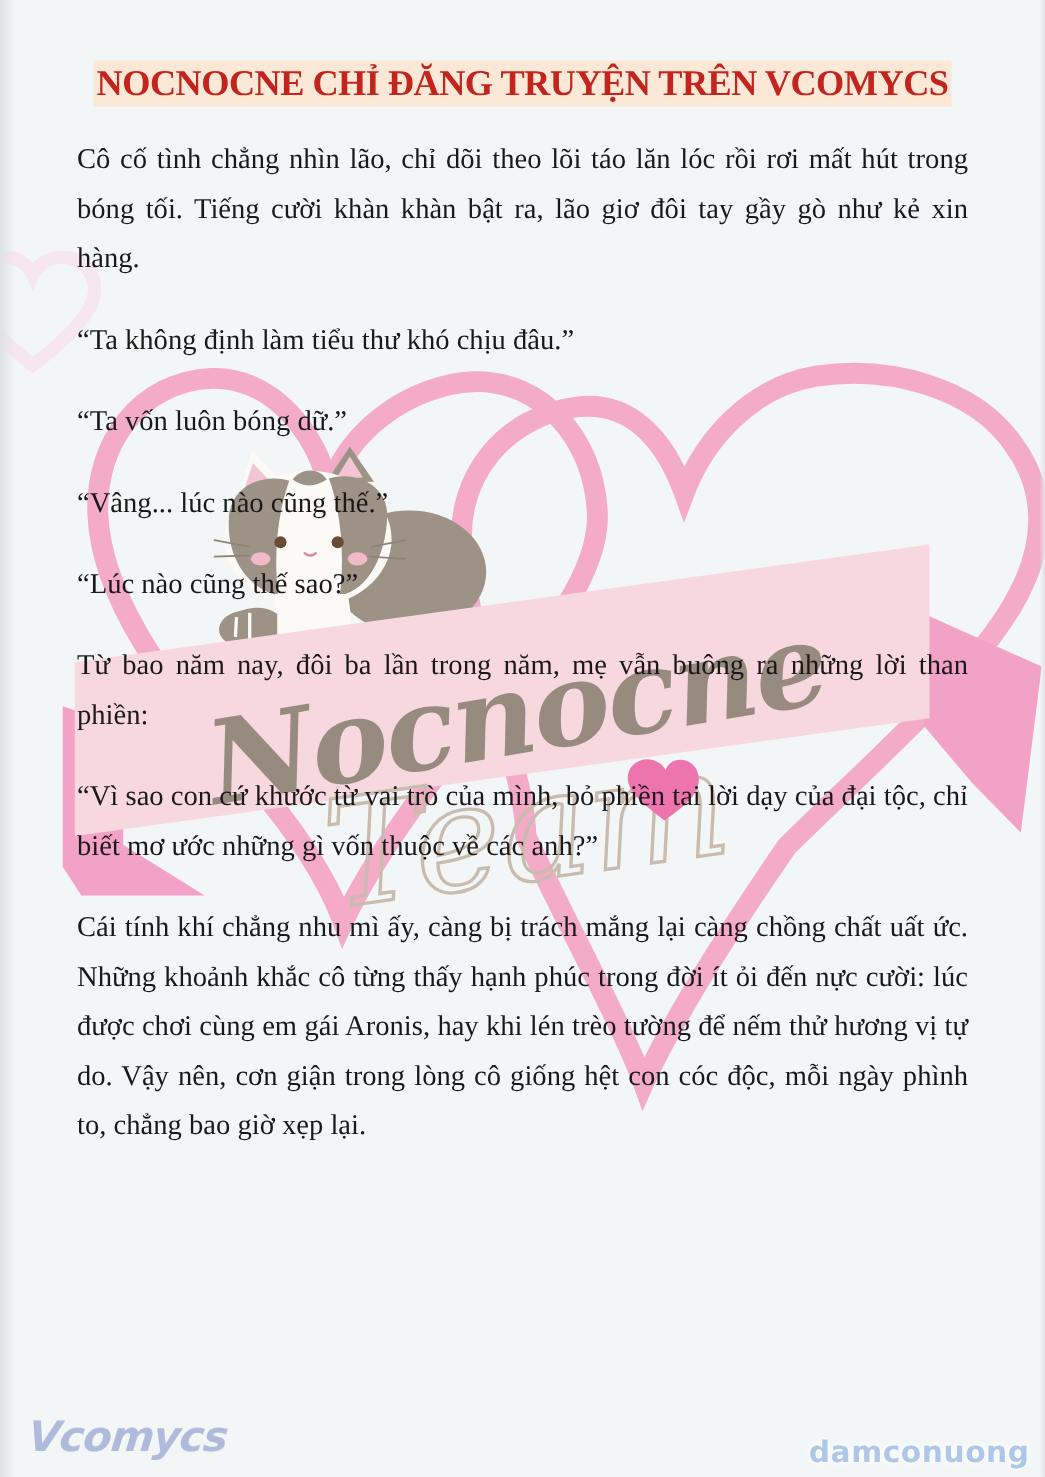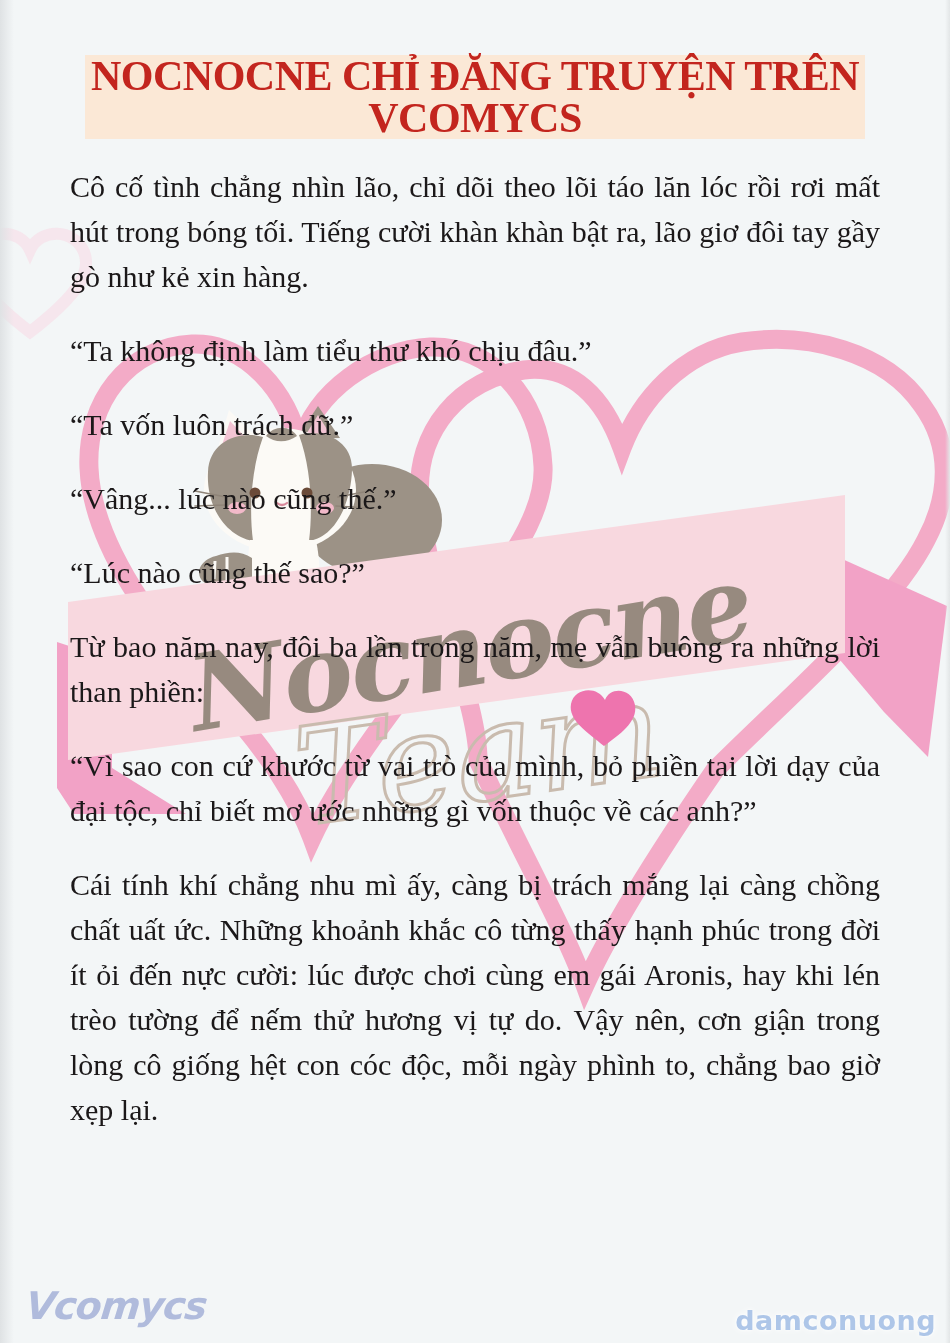--- a/index.html
+++ b/index.html
@@ -9,25 +9,25 @@
     background:#f3f6f7;overflow:hidden;
   }
   .edge-left{position:absolute;left:0;top:0;bottom:0;width:14px;
     background:linear-gradient(90deg,#dfe2e4 0%,rgba(243,246,247,0) 100%);z-index:3;}
   .edge-right{position:absolute;right:0;top:0;bottom:0;width:5px;
     background:linear-gradient(270deg,#e3e6e7 0%,rgba(243,246,247,0) 100%);z-index:3;}
   .watermark-svg{position:absolute;left:0;top:0;width:950px;height:1343px;z-index:1;}
   .content{position:absolute;left:70px;width:810px;top:55px;z-index:2;}
   .header-banner{
     margin:0 15px 25px 15px;background:#fbe8d6;color:#c3251e;
-    font-weight:bold;font-size:42px;line-height:42px;text-align:center;
+    font-weight:bold;font-size:33px;line-height:42px;text-align:center;
     letter-spacing:-0.5px;
   }
   .para{
-    margin:0 0 29px 0;color:#1b1819;font-size:30px;line-height:45px;
+    margin:0 0 29px 0;color:#1b1819;font-size:26px;line-height:45px;
     text-align:left;
   }
   .para.justify{text-align:justify;text-justify:inter-word;}
   .vcomycs{
     position:absolute;left:26px;top:1284px;z-index:2;
     font-family:"DejaVu Sans","Liberation Sans",sans-serif;
     font-style:italic;font-weight:bold;font-size:38px;color:#a9b5da;
     transform:skewX(-6deg);opacity:.9;letter-spacing:-1px;
   }
   .damconuong{
@@ -89,21 +89,21 @@
 
     <path d="M605 700 c-8,-15 -31,-12 -34,4 c-3,16 16,28 33,42 c15,-11 34,-24 31,-41 c-3,-17 -25,-19 -30,-5 z" fill="#ee74ae"></path>
   </svg>
 
   <div class="content">
     <div class="header-banner">
       <span>NOCNOCNE CHỈ ĐĂNG TRUYỆN TRÊN VCOMYCS</span>
     </div>
     <p class="para justify">Cô cố tình chẳng nhìn lão, chỉ dõi theo lõi táo lăn lóc rồi rơi mất hút trong bóng tối. Tiếng cười khàn khàn bật ra, lão giơ đôi tay gầy gò như kẻ xin hàng.</p>
     <p class="para">“Ta không định làm tiểu thư khó chịu đâu.”</p>
-    <p class="para">“Ta vốn luôn trách dữ.”</p>
+    <p class="para">“Ta vốn luôn bóng dữ.”</p>
     <p class="para">“Vâng... lúc nào cũng thế.”</p>
     <p class="para">“Lúc nào cũng thế sao?”</p>
     <p class="para justify">Từ bao năm nay, đôi ba lần trong năm, mẹ vẫn buông ra những lời than phiền:</p>
     <p class="para justify">“Vì sao con cứ khước từ vai trò của mình, bỏ phiền tai lời dạy của đại tộc, chỉ biết mơ ước những gì vốn thuộc về các anh?”</p>
     <p class="para justify">Cái tính khí chẳng nhu mì ấy, càng bị trách mắng lại càng chồng chất uất ức. Những khoảnh khắc cô từng thấy hạnh phúc trong đời ít ỏi đến nực cười: lúc được chơi cùng em gái Aronis, hay khi lén trèo tường để nếm thử hương vị tự do. Vậy nên, cơn giận trong lòng cô giống hệt con cóc độc, mỗi ngày phình to, chẳng bao giờ xẹp lại.</p>
   </div>
 
   <div class="vcomycs">Vcomycs</div>
   <div class="damconuong">damconuong</div>
 

